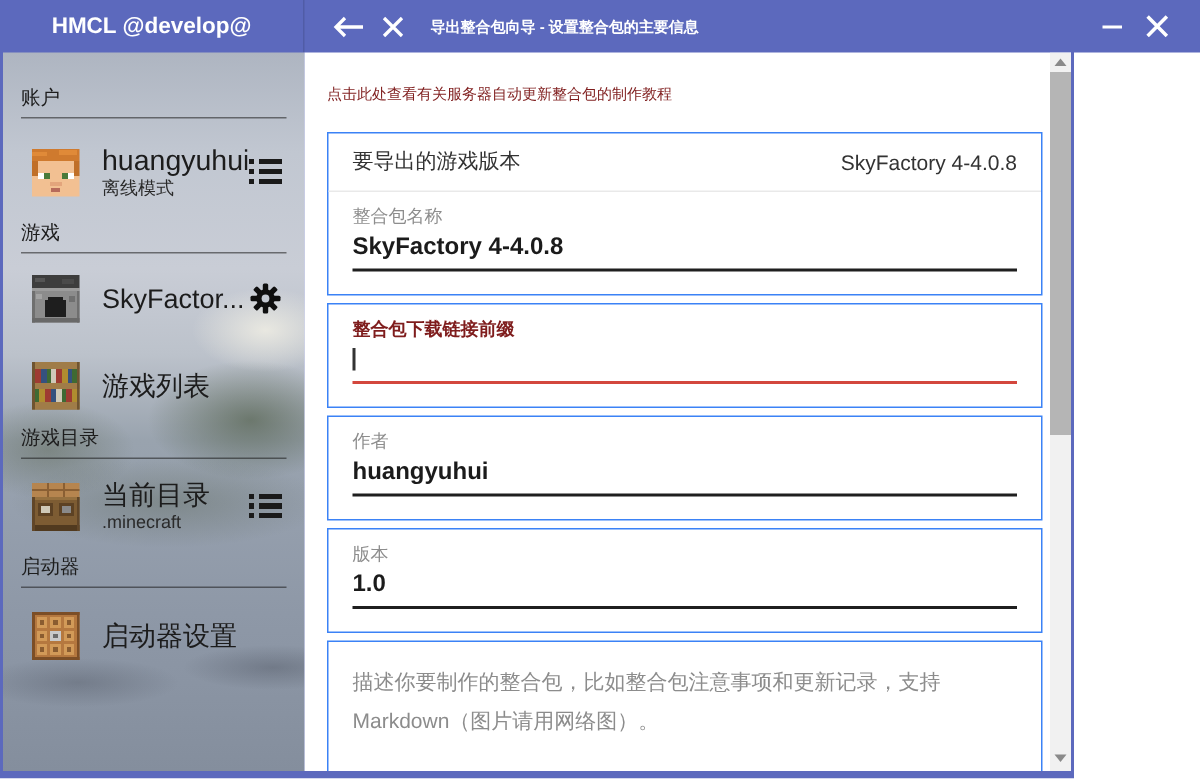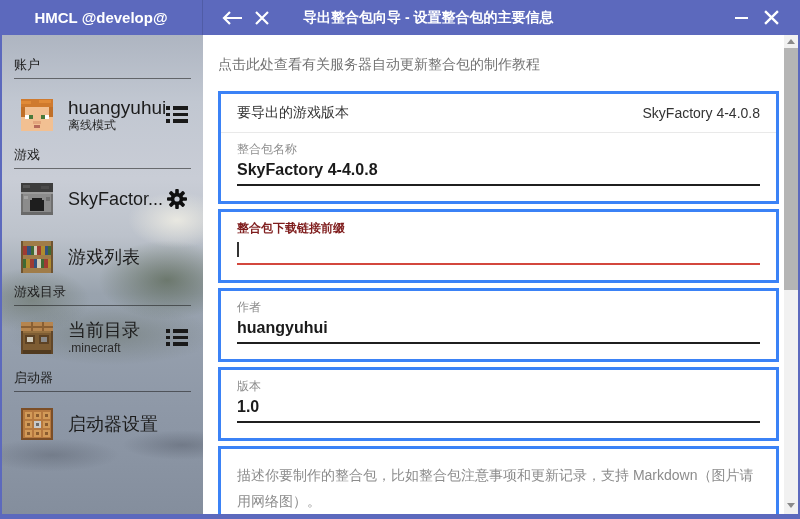--- a/index.html
+++ b/index.html
@@ -1,29 +1,29 @@
 <!DOCTYPE html>
 <html><head>
 <meta charset="utf-8">
 <style>
   * { box-sizing: border-box; margin: 0; padding: 0; }
   html,body { width:800px; height:519px; overflow:hidden; }
   body { font-family: "Liberation Sans", sans-serif; }
 
-  .window { position:relative; width:800px; height:519px; background:#5c69bd; }
+  .window { position:relative; width:716px; height:519px; background:#5c69bd; }
 
   
   .titlebar { position:absolute; top:0; left:0; width:800px; height:35px;
               background:#5c69bd; display:flex; color:#fff; }
   .tb-left { width:203px; display:flex; align-items:center; justify-content:center;
              font-size:15px; font-weight:bold; border-right:1px solid rgba(0,0,0,0.12); }
   .tb-main { flex:1; display:flex; align-items:center; padding:0 14px 0 14px; }
   .tb-btn { display:flex; align-items:center; justify-content:center;
             width:30px; height:35px; cursor:pointer; }
-  .tb-title { font-size:14px; font-weight:bold; margin-left:26px; }
+  .tb-title { font-size:10px; font-weight:bold; margin-left:10px; }
   .tb-spacer { flex:1; }
   .min-bar { width:13px; height:2px; background:#fff; }
 
   
   .winbody { position:absolute; top:35px; left:2px; right:2px; bottom:5px; display:flex; }
 
   
   .sidebar { width:201px; position:relative; overflow:hidden; flex:none;
     background:
       radial-gradient(ellipse 70px 40px at 175px 185px, rgba(240,238,228,0.85), transparent 70%),
@@ -45,24 +45,24 @@
   .blockicon { width:32px; height:32px; flex:none; }
   .trail { width:24px; flex:none; display:flex; justify-content:center; }
 
   .mt12{margin-top:12px;} .mt8{margin-top:8px;} .mt14{margin-top:14px;justify-content:center;}
   .mt4{margin-top:4px;} .mt10{margin-top:10px;}
 
   
   .content { flex:1; position:relative; background:#fff; overflow:hidden; }
   .content-inner { position:absolute; left:15px; right:19px; top:0; }
 
-  .tutorial-link { display:inline-block; margin-top:21px; font-size:14px;
-                   color:#737373; cursor:pointer; }
-
-  .card { border:3px solid #3b82f6; background:#fff; margin-top:5px; }
+  .tutorial-link { display:inline-block; margin-top:21px; font-size:10px;
+                   color:#7f1d1d; cursor:pointer; }
+
+  .card { border:1px solid #3b82f6; background:#fff; margin-top:5px; }
   .card.first { margin-top:17px; }
   .card-head { display:flex; justify-content:space-between; align-items:center;
                padding:10px 16px; font-size:14px; color:#333;
                border-bottom:1px solid #e9e9e9; }
   .field { padding:8px 16px 15px 16px; }
   .f-label { font-size:12px; color:#8d8d8d; }
   .f-label.err { color:#7f1d1d; font-weight:bold; }
   .f-value { font-size:16px; font-weight:bold; color:#1b1b1b; min-height:20px;
              padding:3px 0 5px 0; border-bottom:2px solid #1f1f1f; }
   .f-value.err { border-bottom-color:#d3473d; }

